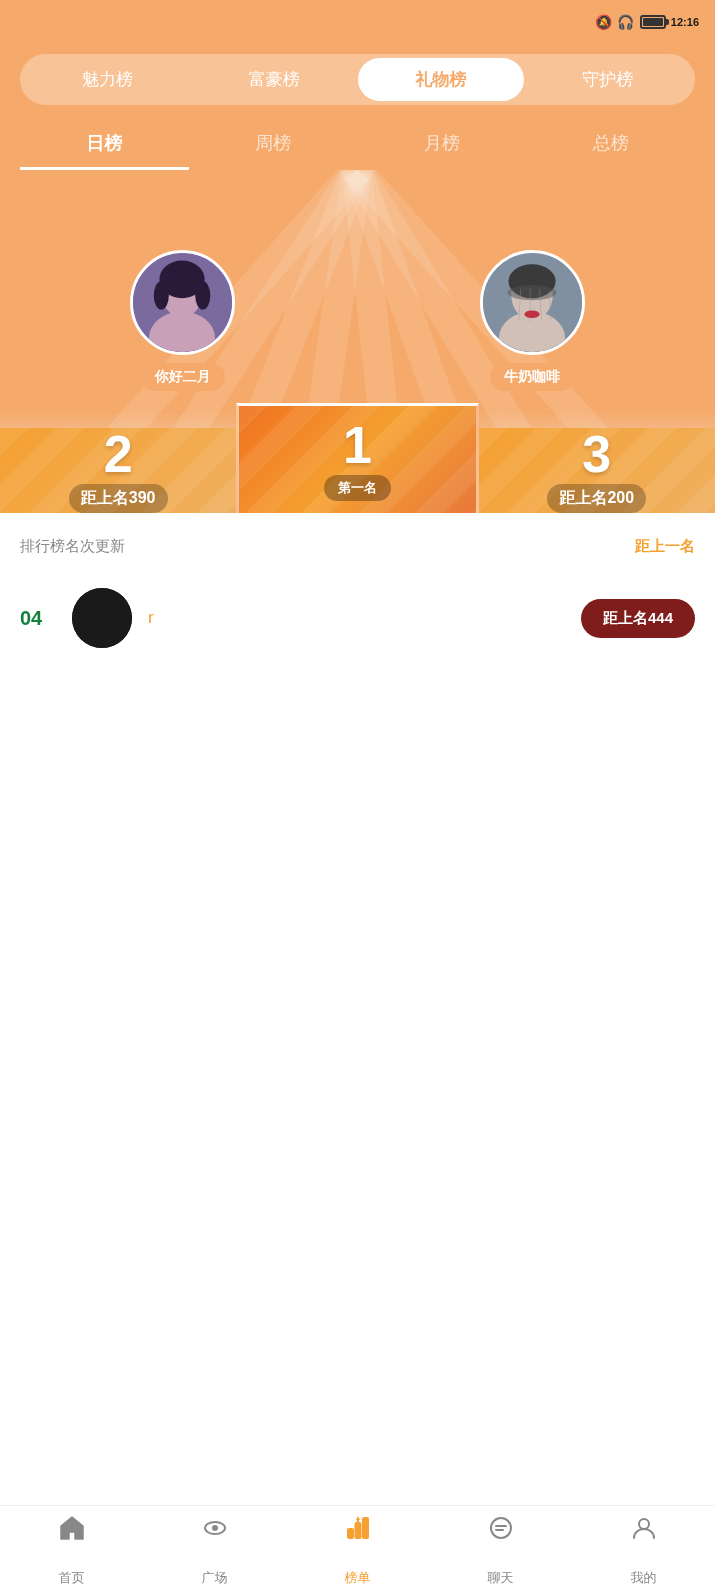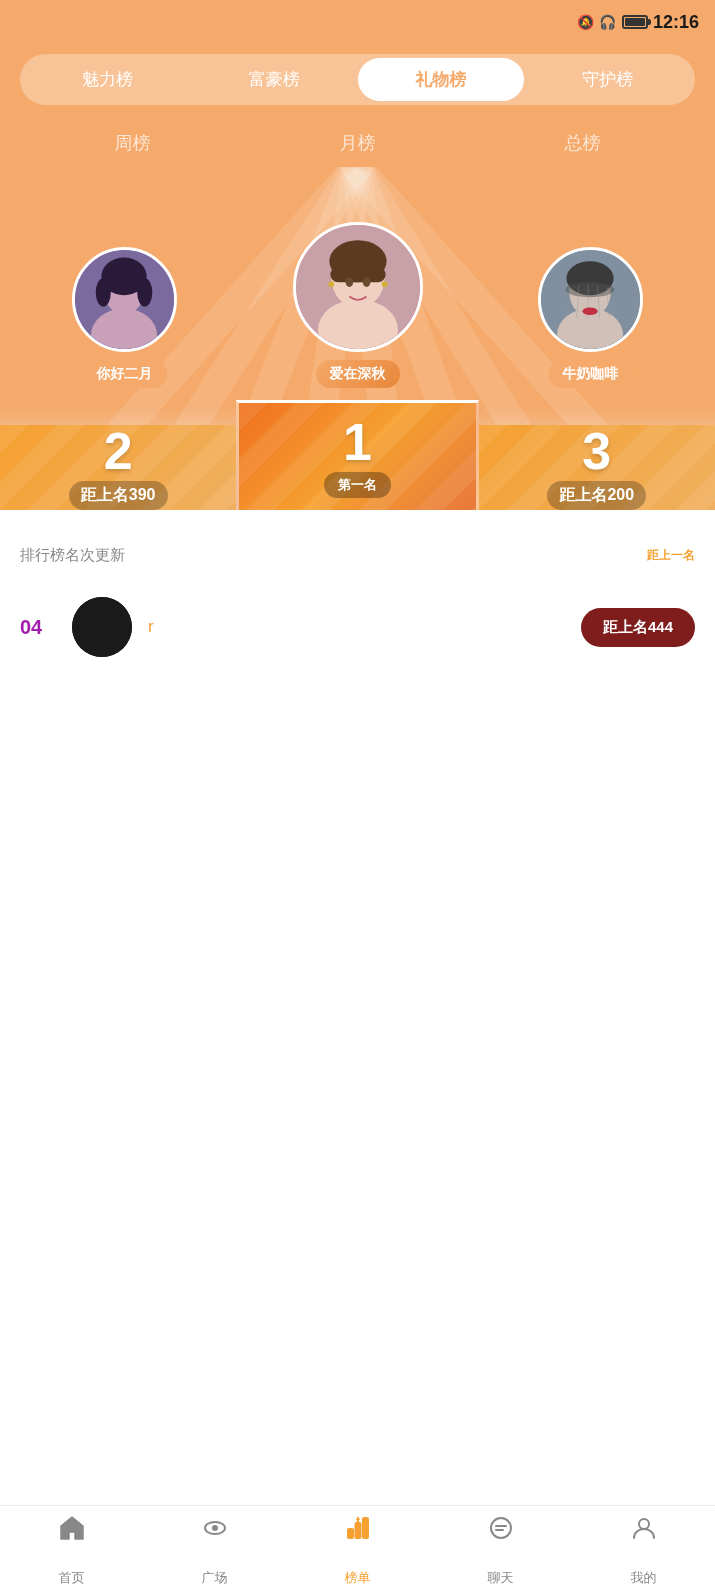--- a/index.html
+++ b/index.html
@@ -17,21 +17,21 @@
       width: 100%;
       height: 44px;
       background: #f5a96a;
       display: flex;
       align-items: center;
       justify-content: flex-end;
       padding: 0 16px;
       gap: 6px;
     }
     .status-bar .time {
-      font-size: 18px;
+      font-size: 11px;
       font-weight: 600;
       color: #1a1a1a;
     }
     .status-icons {
       display: flex;
       align-items: center;
       gap: 5px;
     }
     .battery-icon {
       width: 26px;
@@ -279,52 +279,52 @@
       font-weight: 600;
       position: relative;
       z-index: 1;
       margin-top: 4px;
     }
 
     
     .list-section {
       background: #fff;
       border-radius: 20px 20px 0 0;
-      margin-top: 16px;
+      margin-top: 4px;
       padding: 20px 20px;
       min-height: 600px;
     }
 
     .list-header {
       display: flex;
       justify-content: space-between;
       align-items: center;
       margin-bottom: 20px;
     }
     .list-header-title {
       font-size: 15px;
       color: #888;
     }
     .list-header-link {
-      font-size: 12px;
+      font-size: 15px;
       color: #f5a030;
       font-weight: 600;
     }
 
     
     .list-item {
       display: flex;
       align-items: center;
       padding: 12px 0;
       gap: 16px;
     }
     .list-rank {
       font-size: 20px;
       font-weight: 700;
-      color: #a21caf;
+      color: #15803d;
       width: 36px;
       text-align: left;
     }
     .list-avatar {
       width: 60px;
       height: 60px;
       border-radius: 50%;
       background: #222;
       flex-shrink: 0;
       display: flex;
@@ -428,20 +428,21 @@
 <div class="category-tabs">
   <div class="cat-tab-container">
     <div class="cat-tab">魅力榜</div>
     <div class="cat-tab">富豪榜</div>
     <div class="cat-tab active">礼物榜</div>
     <div class="cat-tab">守护榜</div>
   </div>
 </div>
 
 <div class="sub-tabs">
+  <div class="sub-tab active">日榜</div>
   <div class="sub-tab">周榜</div>
   <div class="sub-tab">月榜</div>
   <div class="sub-tab">总榜</div>
 </div>
 
 <div class="podium-area">
 
   <div class="rays-bg">
     <svg width="715" height="400" style="position:absolute;top:0;left:0;">
       <defs>
@@ -472,41 +473,20 @@
           <ellipse cx="52" cy="90" rx="35" ry="28" fill="#c8a0b8"></ellipse>
 
           <ellipse cx="52" cy="28" rx="24" ry="20" fill="#2a1a3a"></ellipse>
           <ellipse cx="30" cy="45" rx="8" ry="15" fill="#2a1a3a"></ellipse>
           <ellipse cx="74" cy="45" rx="8" ry="15" fill="#2a1a3a"></ellipse>
         </svg>
       </div>
       <div class="user-name-badge">你好二月</div>
     </div>
 
-    <div class="podium-user rank1">
-      <div class="avatar-ring avatar-rank1-bg">
-        <svg viewBox="0 0 130 130" class="avatar-svg">
-          <rect width="130" height="130" fill="#c8a0a8"></rect>
-          <ellipse cx="65" cy="55" rx="28" ry="32" fill="#f0d0c0"></ellipse>
-          <ellipse cx="65" cy="110" rx="42" ry="32" fill="#f0d0c0"></ellipse>
-
-          <ellipse cx="65" cy="38" rx="30" ry="22" fill="#5a3a20"></ellipse>
-
-          <rect x="36" y="44" width="58" height="16" rx="8" fill="#5a3a20"></rect>
-
-          <ellipse cx="56" cy="60" rx="4" ry="5" fill="#6a4a30"></ellipse>
-          <ellipse cx="74" cy="60" rx="4" ry="5" fill="#6a4a30"></ellipse>
-          <path d="M 56 75 Q 65 82 74 75" stroke="#c06070" stroke-width="2" fill="none"></path>
-
-          <circle cx="37" cy="62" r="3" fill="#d4af37"></circle>
-          <circle cx="93" cy="62" r="3" fill="#d4af37"></circle>
-        </svg>
-      </div>
-      <div class="user-name-badge">爱在深秋</div>
-    </div>
 
     <div class="podium-user rank3">
       <div class="avatar-ring avatar-rank3-bg">
         <svg viewBox="0 0 105 105" class="avatar-svg">
           <rect width="105" height="105" fill="#8090a0"></rect>
           <ellipse cx="52" cy="45" rx="22" ry="26" fill="#d0c0b8"></ellipse>
           <ellipse cx="52" cy="90" rx="35" ry="28" fill="#d0c0b8"></ellipse>
 
           <ellipse cx="52" cy="30" rx="25" ry="18" fill="#3a3a3a"></ellipse>
           <ellipse cx="52" cy="42" rx="26" ry="8" fill="rgba(80,80,80,0.5)"></ellipse>

